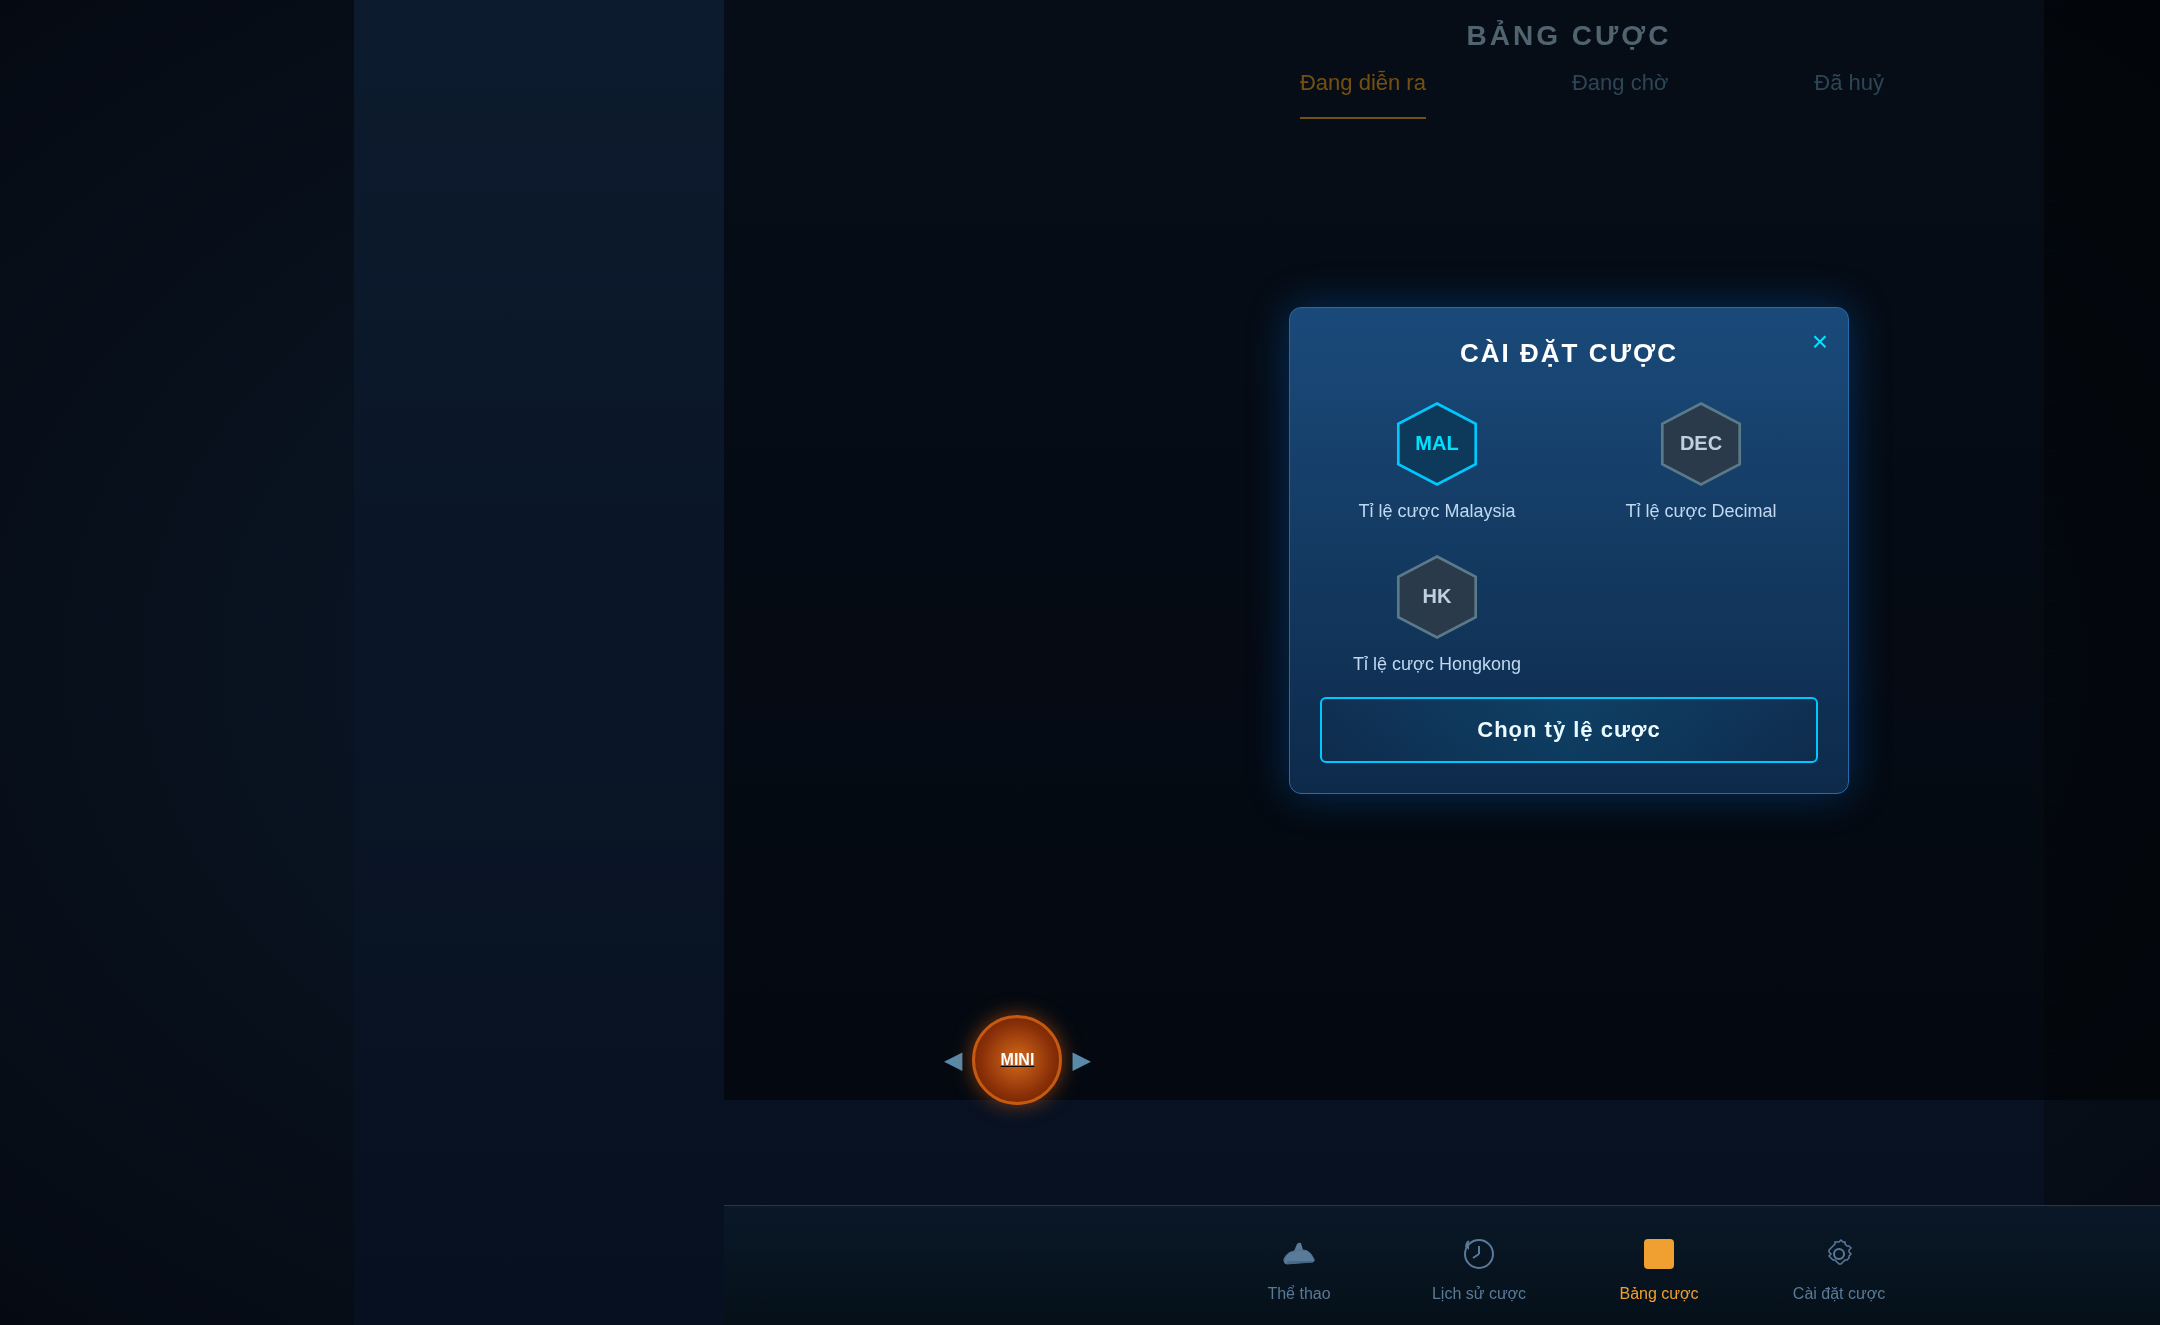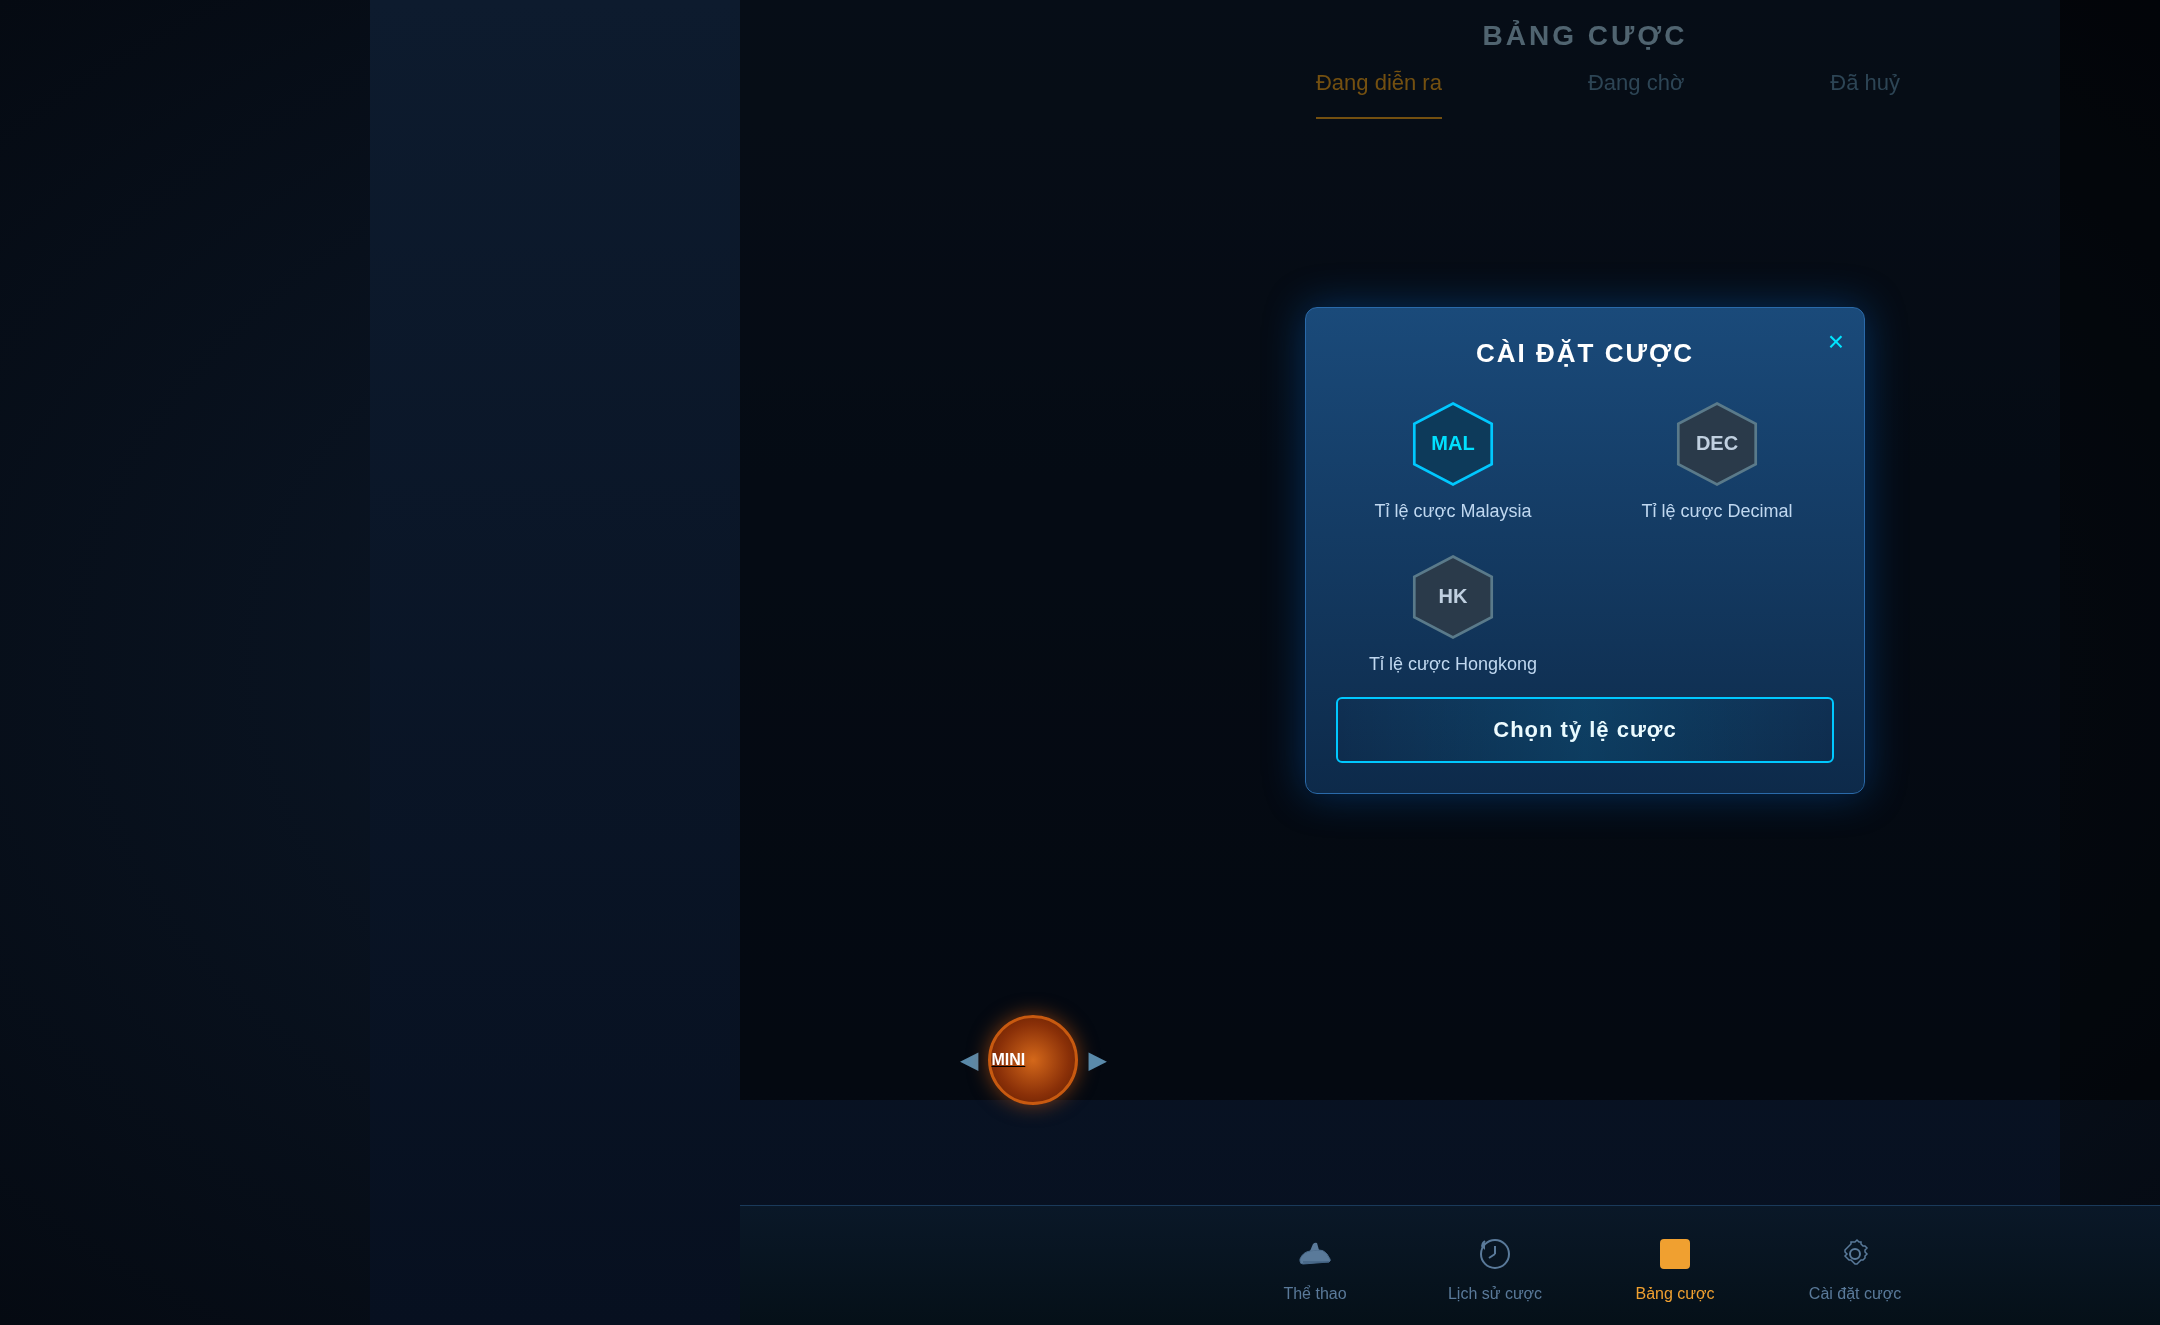--- a/index.html
+++ b/index.html
@@ -32,21 +32,21 @@
     .side-panel-right {
       position: absolute;
       top: 0; right: 0;
       width: 100px; height: 100%;
       background: #040810;
     }
 
     
     .main-content {
       position: absolute;
-      top: 0; left: 370px;
+      top: 0; left: 354px;
       width: 1690px;
       height: 1325px;
       background: linear-gradient(180deg, #0d1b2e 0%, #071020 100%);
     }
 
     
     .page-header {
       position: absolute;
       top: 0; left: 370px;
       width: 1690px;
@@ -245,20 +245,21 @@
     }
 
     .mini-circle {
       width: 90px;
       height: 90px;
       border-radius: 50%;
       background: radial-gradient(circle, #d4681a 0%, #8a3008 60%, #5a1a00 100%);
       border: 3px solid #c85a10;
       display: flex;
       align-items: center;
+      justify-content: center;
       box-shadow: 0 0 20px rgba(200, 90, 16, 0.6);
       text-decoration: underline;
     }
 
     .mini-text {
       color: #ffffff;
       font-size: 16px;
       font-weight: bold;
       text-align: center;
       line-height: 1.2;

